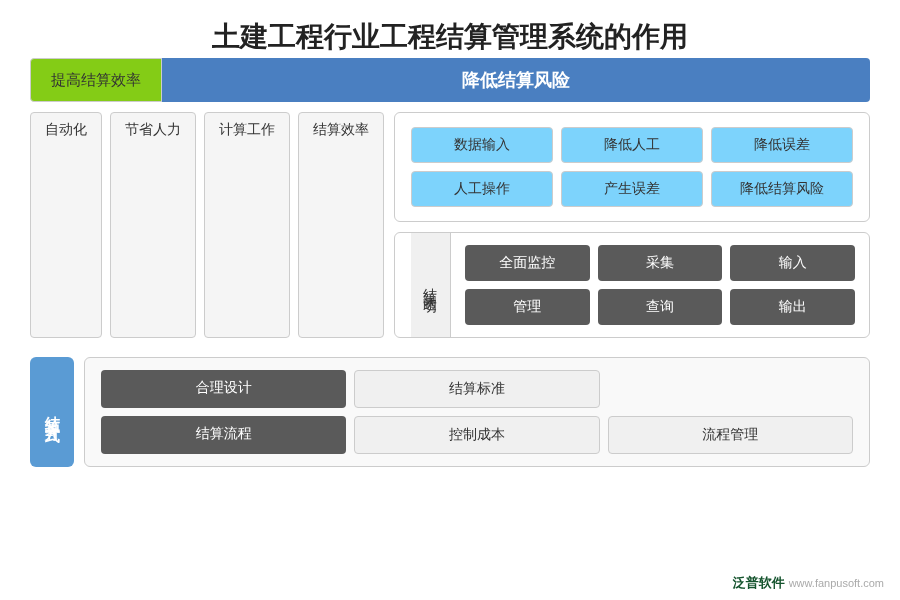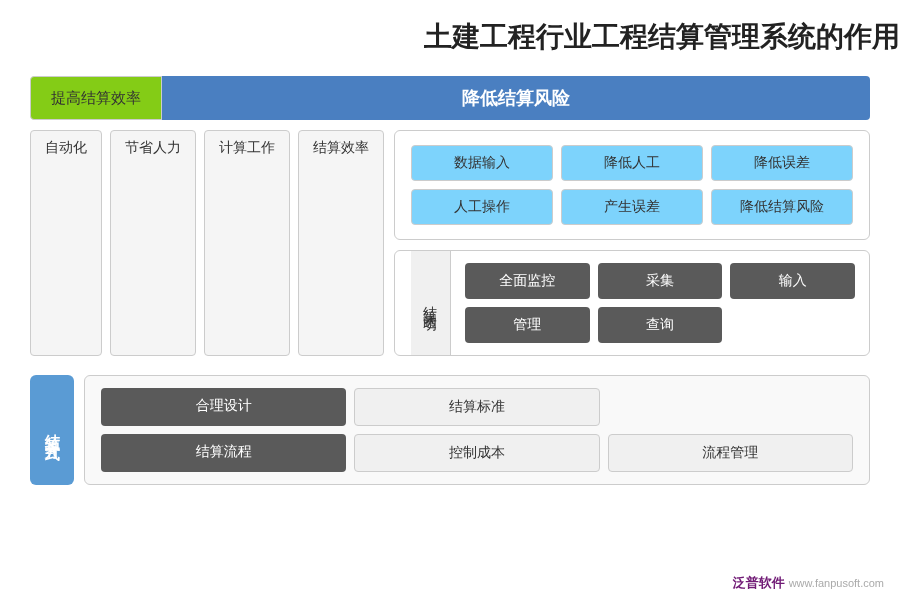--- a/index.html
+++ b/index.html
@@ -6,25 +6,25 @@
     body {
       width: 900px;
       height: 600px;
       background: #fff;
       font-family: 'Microsoft YaHei', 'SimHei', sans-serif;
       overflow: hidden;
       position: relative;
     }
 
     .page-title {
-      text-align: right;
+      text-align: center;
       font-size: 28px;
       font-weight: bold;
       color: #222;
-      padding: 18px 0 20px;
+      padding: 18px 0 2px;
     }
 
     .main-container {
       padding: 0 30px;
     }
 
     
     .header-row {
       display: flex;
       align-items: stretch;
@@ -207,21 +207,21 @@
       position: absolute;
       bottom: 8px;
       right: 16px;
       font-size: 11px;
       color: #aaa;
       display: flex;
       align-items: center;
       gap: 4px;
     }
     .watermark-logo {
-      color: #701a75;
+      color: #14532d;
       font-weight: bold;
       font-size: 13px;
     }
   </style>
 </head>
 <body>
 
 <div class="page-title">土建工程行业工程结算管理系统的作用</div>
 
 <div class="main-container">
@@ -258,20 +258,21 @@
       <div class="panel-bottom">
         <div class="panel-bottom-label">结算透明</div>
         <div class="panel-bottom-content">
           <div class="monitor-grid">
 
           <div class="monitor-tag">全面监控</div>
               <div class="monitor-tag">采集</div>
               <div class="monitor-tag">输入</div>
               <div class="monitor-tag">管理</div>
               <div class="monitor-tag">查询</div>
+              <div class="monitor-tag">输出</div>
             </div>
         </div>
       </div>
 
     </div>
   </div>
 
   <div class="bottom-section">
     <div class="bottom-label-box">结算方式</div>
     <div class="bottom-content">

